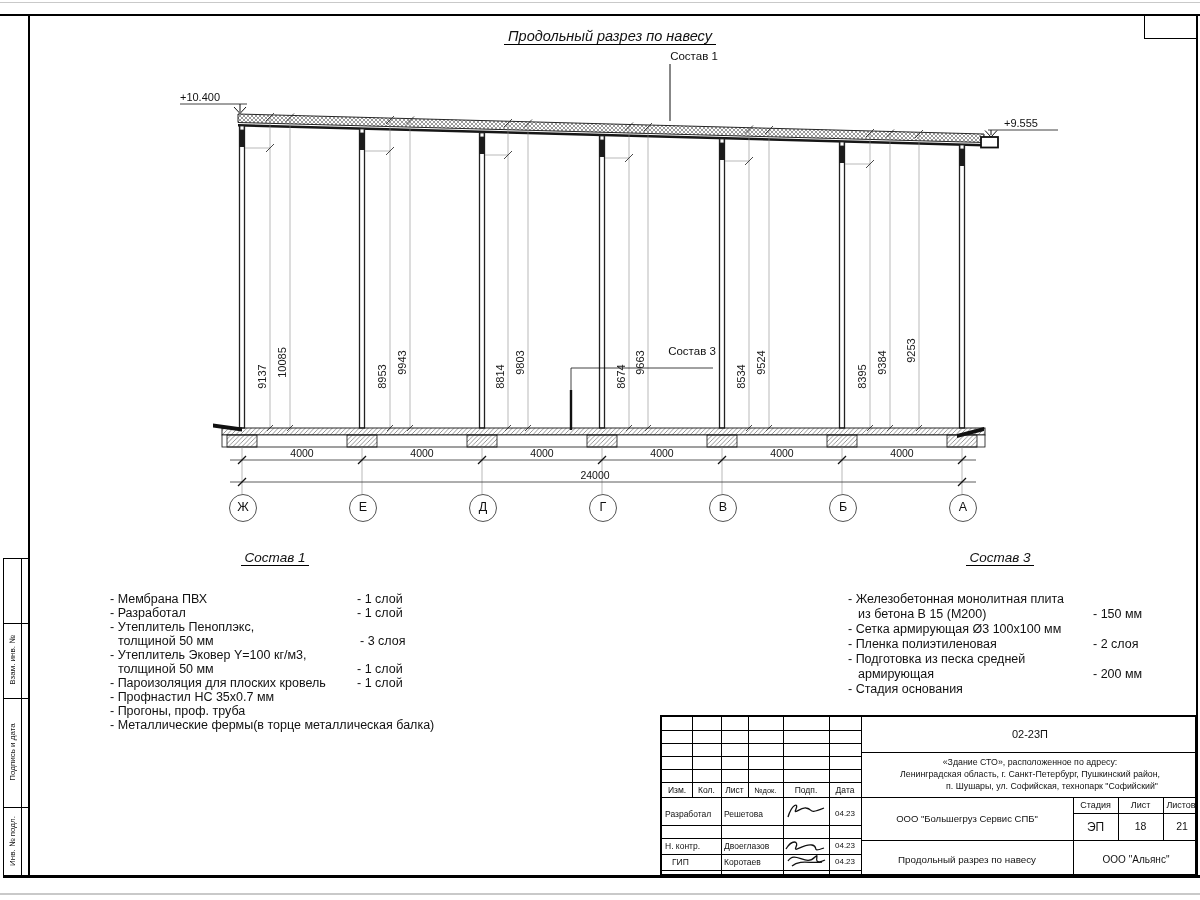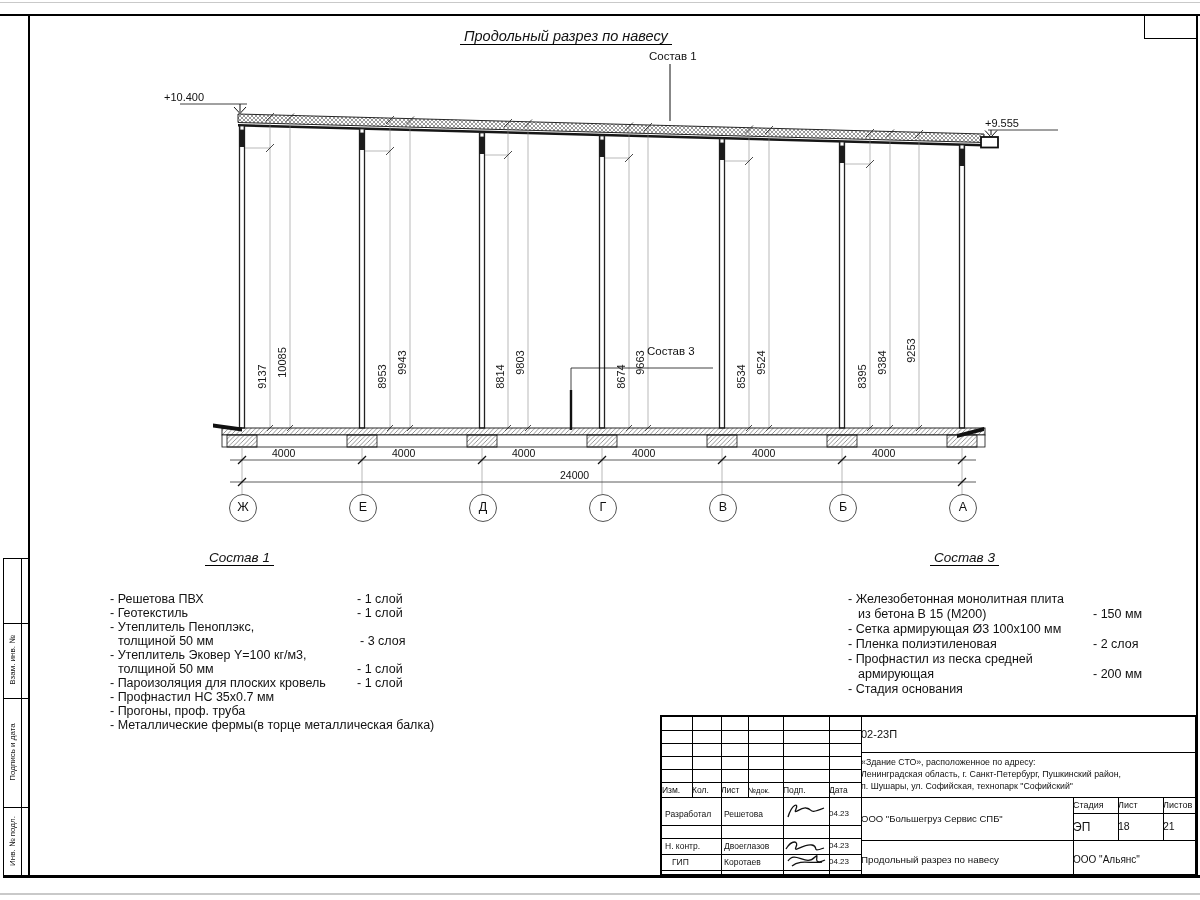--- a/index.html
+++ b/index.html
@@ -2,21 +2,21 @@
 <html><head>
 <meta charset="utf-8">
 <style>
   html,body{margin:0;padding:0}
   body{width:1200px;height:900px;position:relative;background:#fff;overflow:hidden;
        font-family:"Liberation Sans", sans-serif;color:#111}
   .abs{position:absolute}
   .ln{position:absolute;background:#000}
   .gln{position:absolute;background:#c9c9c9}
   .t{position:absolute;white-space:nowrap;line-height:1.15}
-  .ctr{}
+  .ctr{text-align:center}
   .it{font-style:italic}
   .u span{border-bottom:1.2px solid #000;padding:0 4px}
   .dimlbl{font-size:11px;width:70px;height:13px;text-align:center;transform:rotate(-90deg);color:#1a1a1a}
   .axis{width:26px;height:26px;border:1px solid #555;border-radius:50%;line-height:25px;
         font-size:12.5px;text-align:center;background:#fff}
   .list{font-size:12.5px}
   .vlabel{font-size:8px;text-align:center;transform:rotate(-90deg);height:14px;line-height:14px}
   .tb .ln{background:#000}
   .tbt{position:absolute;font-size:8.5px;white-space:nowrap}
 </style>
@@ -238,44 +238,44 @@
 
 <div class="abs axis" style="left:229px;top:494px">Ж</div>
 <div class="abs axis" style="left:349px;top:494px">Е</div>
 <div class="abs axis" style="left:469px;top:494px">Д</div>
 <div class="abs axis" style="left:589px;top:494px">Г</div>
 <div class="abs axis" style="left:709px;top:494px">В</div>
 <div class="abs axis" style="left:829px;top:494px">Б</div>
 <div class="abs axis" style="left:949px;top:494px">А</div>
 
 <div class="t ctr it u" style="left:205px;top:550px;width:140px;font-size:13.5px"><span>Состав 1</span></div>
-<div class="t list" style="left:110px;top:592px">- Решетова ПВХ</div>
+<div class="t list" style="left:110px;top:592px">- Мембрана ПВХ</div>
 <div class="t list" style="left:357px;top:592px">- 1 слой</div>
-<div class="t list" style="left:110px;top:606px">- Геотекстиль</div>
+<div class="t list" style="left:110px;top:606px">- Разработал</div>
 <div class="t list" style="left:357px;top:606px">- 1 слой</div>
 <div class="t list" style="left:110px;top:620px">- Утеплитель Пеноплэкс,</div>
 <div class="t list" style="left:118px;top:634px">толщиной 50 мм</div>
 <div class="t list" style="left:360px;top:634px">- 3 слоя</div>
 <div class="t list" style="left:110px;top:648px">- Утеплитель Эковер Y=100 кг/м3,</div>
 <div class="t list" style="left:118px;top:662px">толщиной 50 мм</div>
 <div class="t list" style="left:357px;top:662px">- 1 слой</div>
 <div class="t list" style="left:110px;top:676px">- Пароизоляция для плоских кровель</div>
 <div class="t list" style="left:357px;top:676px">- 1 слой</div>
 <div class="t list" style="left:110px;top:690px">- Профнастил НС 35х0.7 мм</div>
 <div class="t list" style="left:110px;top:704px">- Прогоны, проф. труба</div>
 <div class="t list" style="left:110px;top:718px">- Металлические фермы(в торце металлическая балка)</div>
 
 <div class="t ctr it u" style="left:930px;top:550px;width:140px;font-size:13.5px"><span>Состав 3</span></div>
 <div class="t list" style="left:848px;top:592px">- Железобетонная  монолитная плита</div>
 <div class="t list" style="left:858px;top:607px">из бетона В 15 (М200)</div>
 <div class="t list" style="left:1093px;top:607px">- 150 мм</div>
 <div class="t list" style="left:848px;top:622px">- Сетка армирующая Ø3 100х100 мм</div>
 <div class="t list" style="left:848px;top:637px">- Пленка полиэтиленовая</div>
 <div class="t list" style="left:1093px;top:637px">-  2 слоя</div>
-<div class="t list" style="left:848px;top:652px">- Профнастил из песка средней</div>
+<div class="t list" style="left:848px;top:652px">- Подготовка из песка средней</div>
 <div class="t list" style="left:858px;top:667px">армирующая</div>
 <div class="t list" style="left:1093px;top:667px">- 200 мм</div>
 <div class="t list" style="left:848px;top:682px">- Стадия основания</div>
 
 <div class="abs tb" style="left:660px;top:715px;width:537px;height:161px;border:2px solid #000;box-sizing:border-box;overflow:hidden">
 
   <div class="ln" style="left:30px;top:0;width:1px;height:80px"></div>
   <div class="ln" style="left:59px;top:0;width:1px;height:161px"></div>
   <div class="ln" style="left:86px;top:0;width:1px;height:80px"></div>
   <div class="ln" style="left:121px;top:0;width:1px;height:161px"></div>

